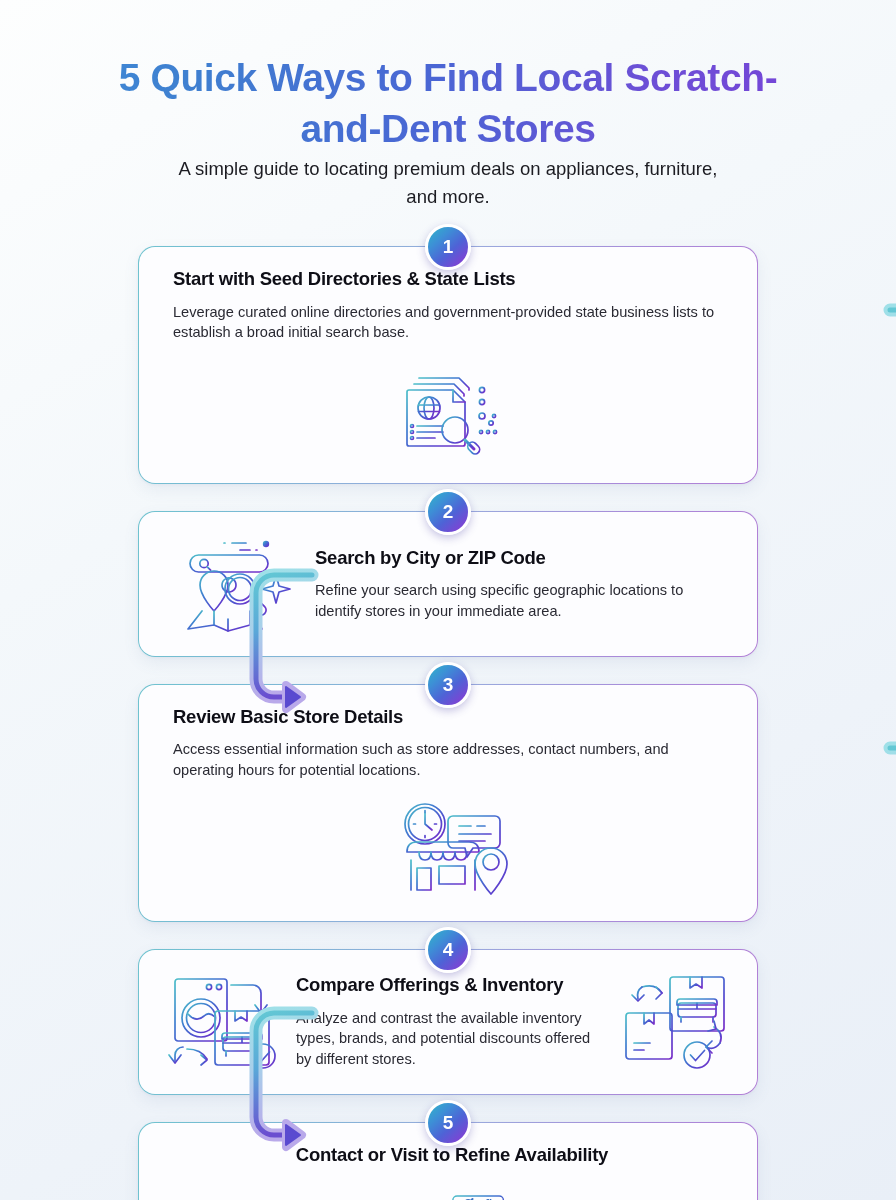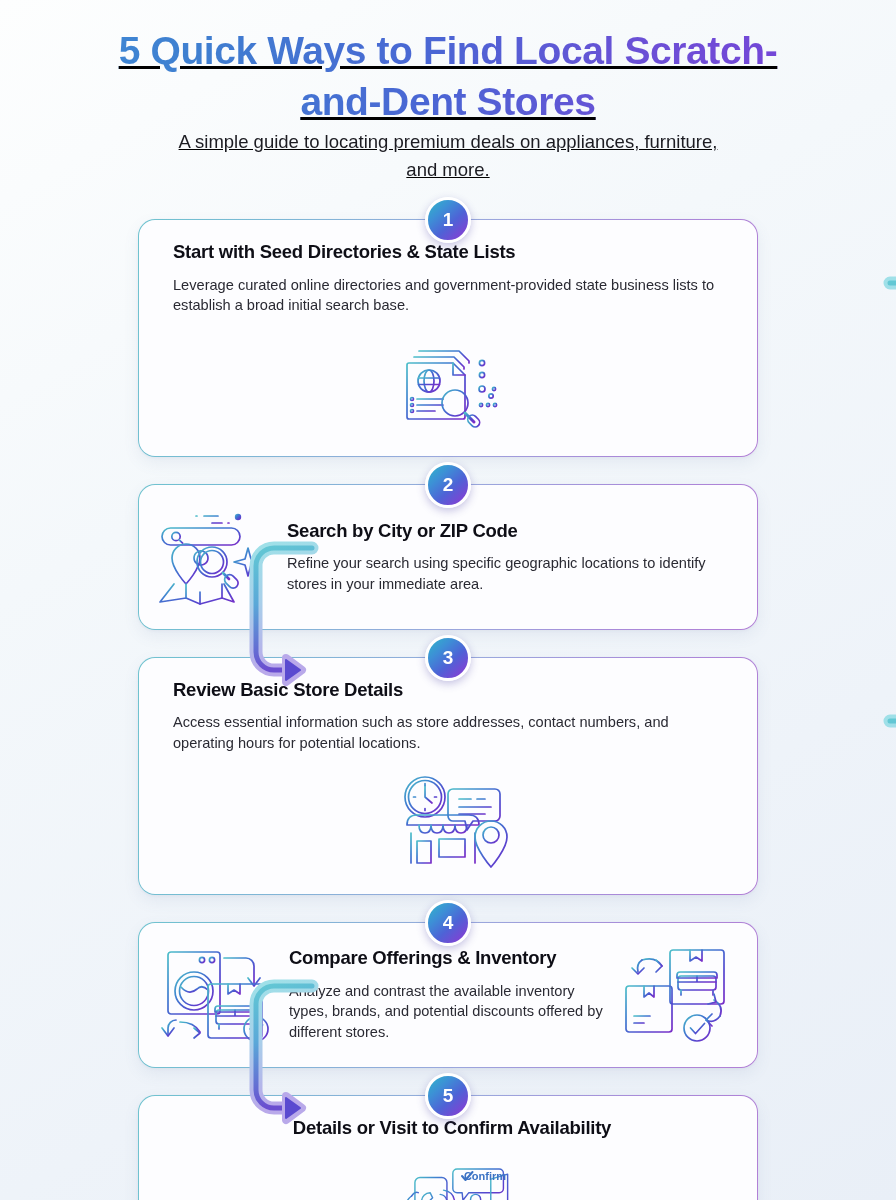--- a/index.html
+++ b/index.html
@@ -9,21 +9,21 @@
     height: 1200px;
     overflow: hidden;
     font-family: "Liberation Sans", sans-serif;
     background: linear-gradient(150deg, #fdfefe 0%, #f4f8fb 35%, #eef3f9 70%, #e9eff7 100%);
     position: relative;
   }
 
   .page { position: relative; width: 896px; height: 1200px; }
 
   
-  .header { padding-top: 25px; text-align: center; text-decoration: underline; }
+  .header { padding-top: 52px; text-align: center; }
 
   .title {
     font-size: 39px;
     font-weight: bold;
     line-height: 1.32;
     letter-spacing: -0.4px;
     background: linear-gradient(95deg, #3f8fd8 0%, #3f7fd0 22%, #4a66d4 48%, #6c4fd6 72%, #7b3fd8 100%);
     -webkit-background-clip: text;
     background-clip: text;
     color: transparent;
@@ -90,23 +90,23 @@
     width: 120px;
     height: 104px;
     display: flex;
     align-items: center;
     justify-content: center;
   }
   .icon-slot svg { width: 118px; height: 102px; display: block; }
 
   
   .layout-text-icon .card { flex-direction: column; }
-  .layout-icon-text .card { flex-direction: row; padding-left: 12px; padding-right: 34px; }
+  .layout-icon-text .card { flex-direction: row; padding-left: 40px; padding-right: 34px; }
   .layout-icon-text .card-body { text-align: left; }
-  .layout-icon-text-icon .card { padding-left: 20px; padding-right: 20px; gap: 10px; }
+  .layout-icon-text-icon .card { padding-left: 27px; padding-right: 20px; gap: 10px; }
 
   
   .badge {
     position: absolute;
     top: -22px;
     left: 50%;
     transform: translateX(-50%);
     width: 46px;
     height: 46px;
     border-radius: 50%;
@@ -353,21 +353,21 @@
           <path d="M88 124 L104 136 L88 148 Z" fill="#b9a9ea" stroke="#b9a9ea" stroke-width="8" stroke-linejoin="round"></path>
           <path d="M88 126 L102 136 L88 146 Z" fill="#5a4ad0" stroke="#5a4ad0" stroke-width="2" stroke-linejoin="round"></path>
         </svg>
       </div>
     </div>
 
     <div class="step layout-text-icon">
       <div class="badge">5</div>
       <div class="card">
         <div class="card-body">
-          <div class="card-title">Details or Visit to Confirm Availability</div>
+          <div class="card-title">Contact or Visit to Refine Availability</div>
         </div>
         <div class="icon-slot" style="width:140px">
           <svg viewBox="0 0 140 102" fill="none" stroke="url(#gIcon)" stroke-width="1.7" stroke-linecap="round" stroke-linejoin="round">
             <rect x="26" y="16" width="38" height="72" rx="6"></rect>
             <path d="M38 22 h14"></path>
             <path d="M38 82 h14"></path>
             <path d="M34 44 a10 10 0 0 1 10 -10 l3 6 -4 4 q4 7 10 9 l4 -4 6 3 a10 10 0 0 1 -10 10 q-19 -3 -19 -18 z"></path>
             <path d="M56 36 q7 1 8 8 M60 31 q12 2 13 13"></path>
             <path d="M22 38 q-8 6 -10 20 q-2 14 4 26 q4 8 12 10"></path>
             <path d="M22 38 q4 -6 8 -4"></path>

